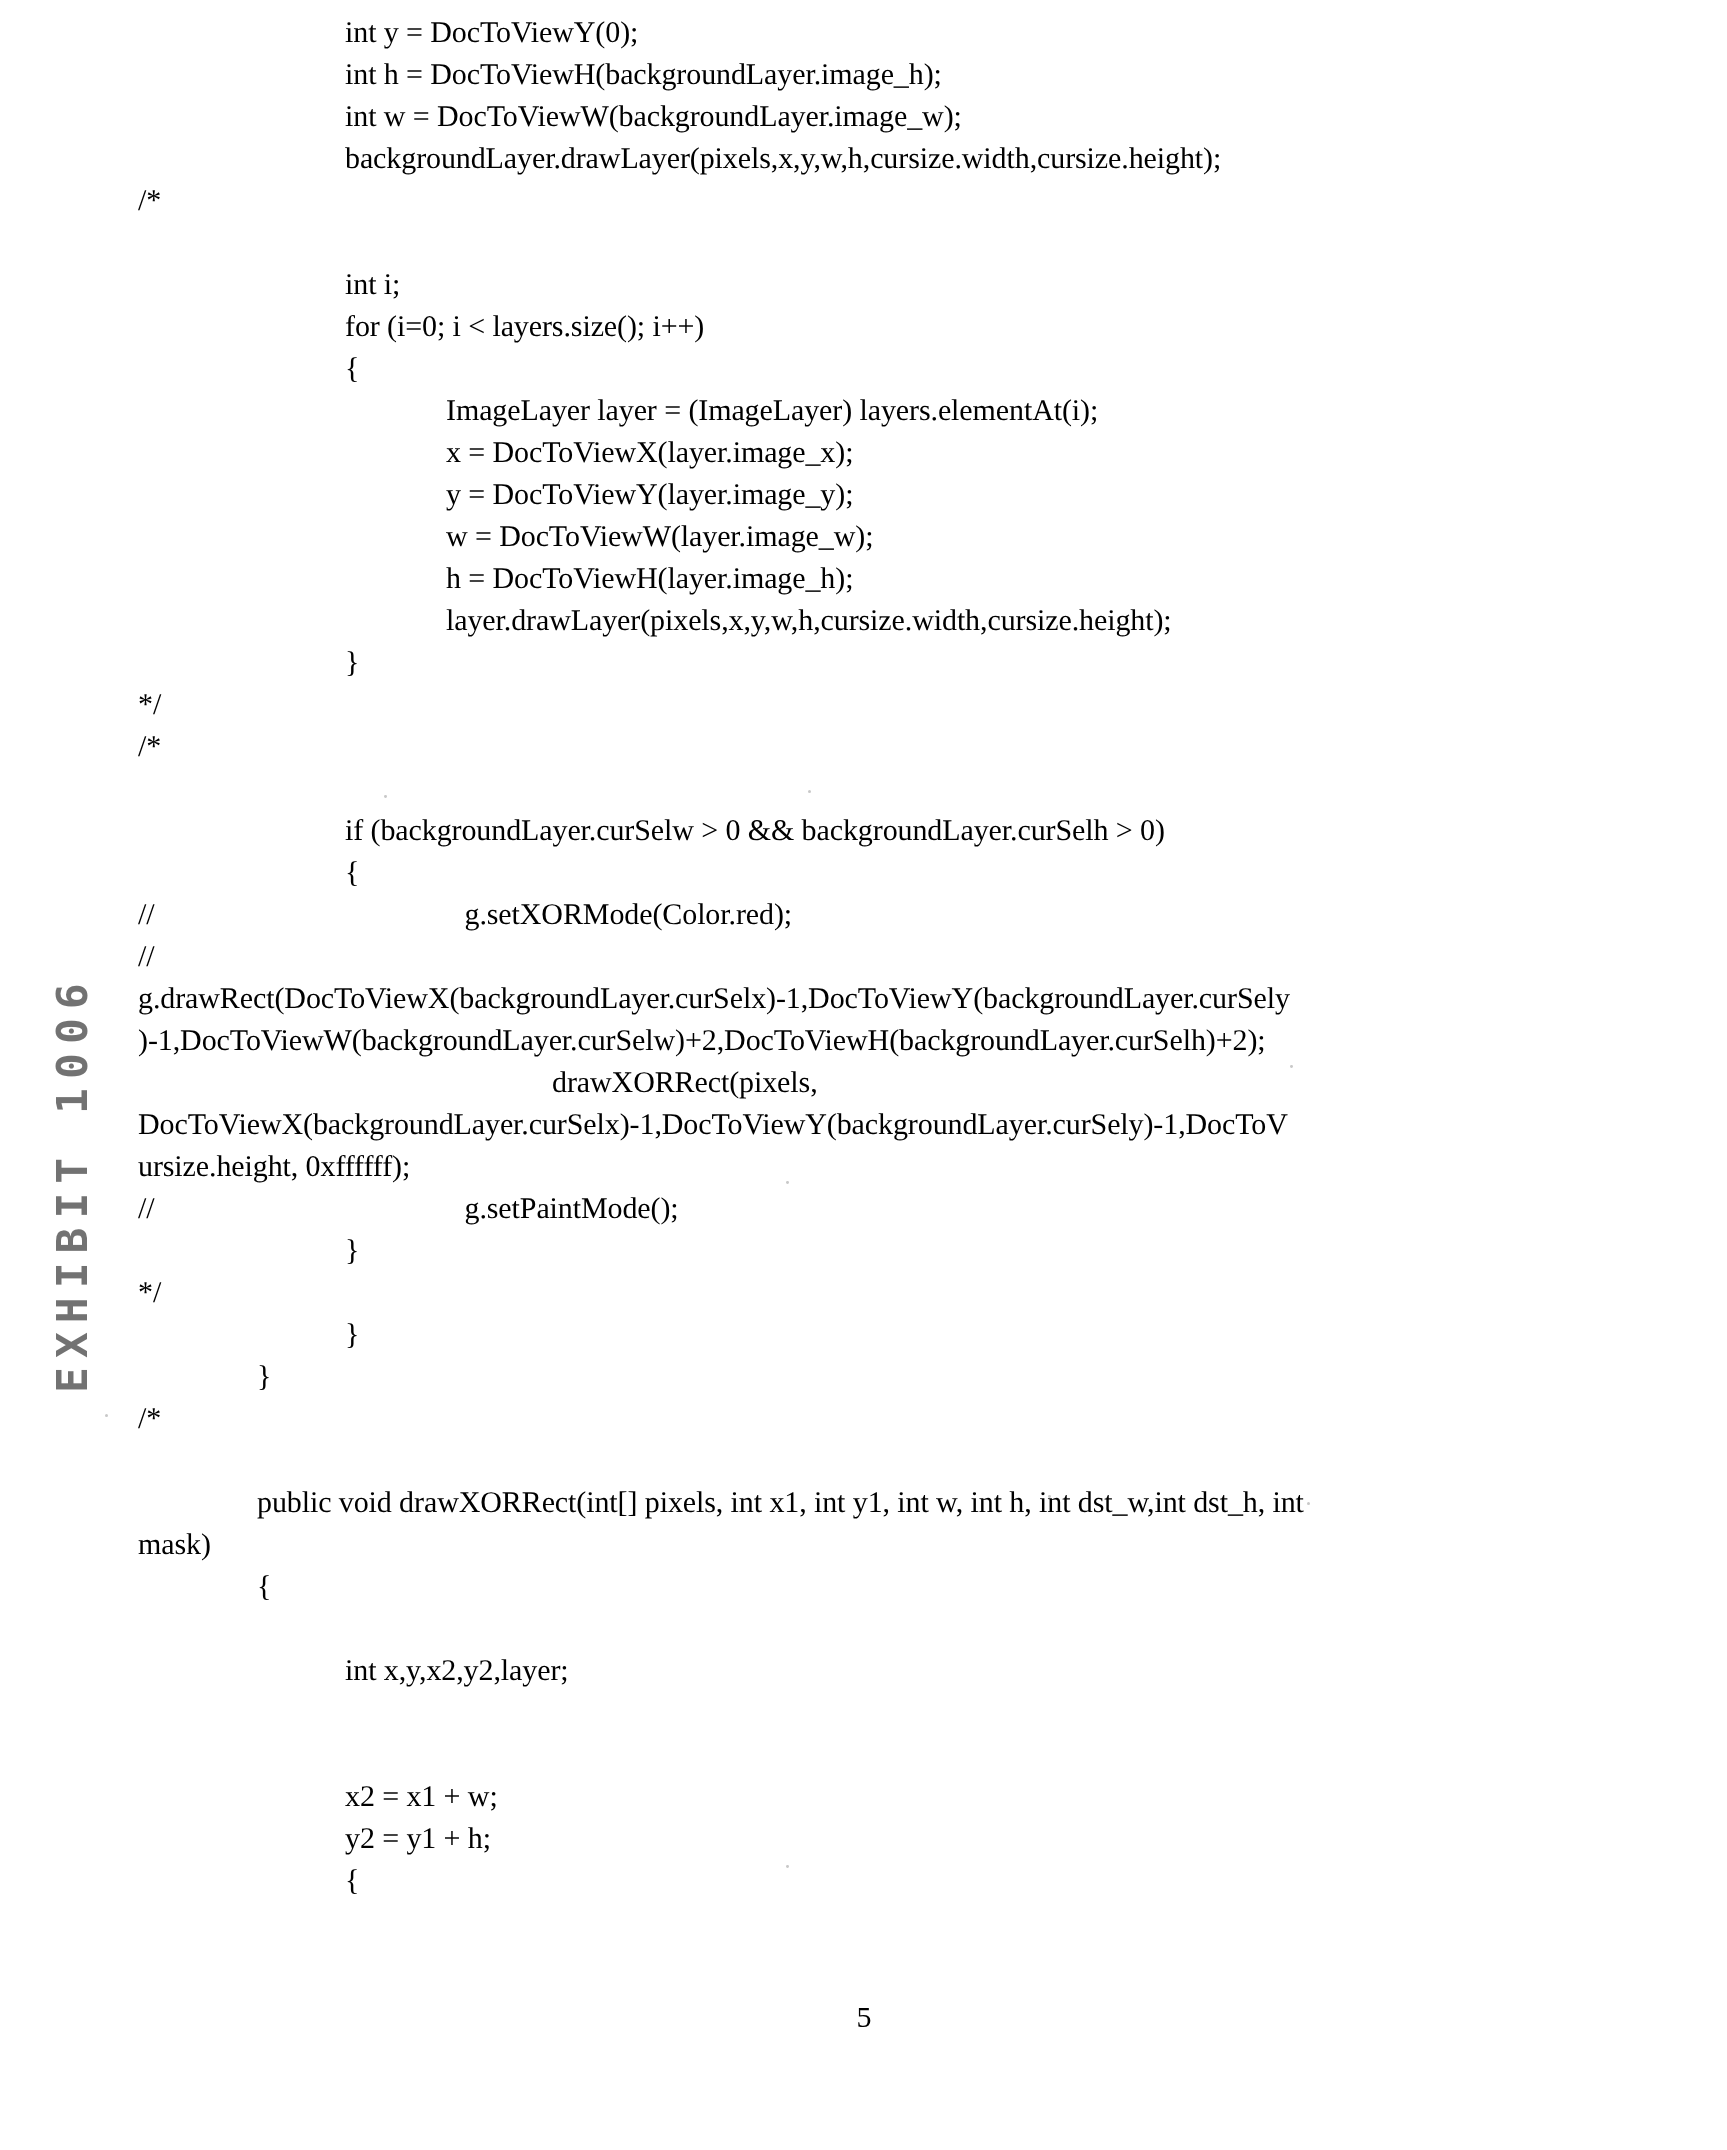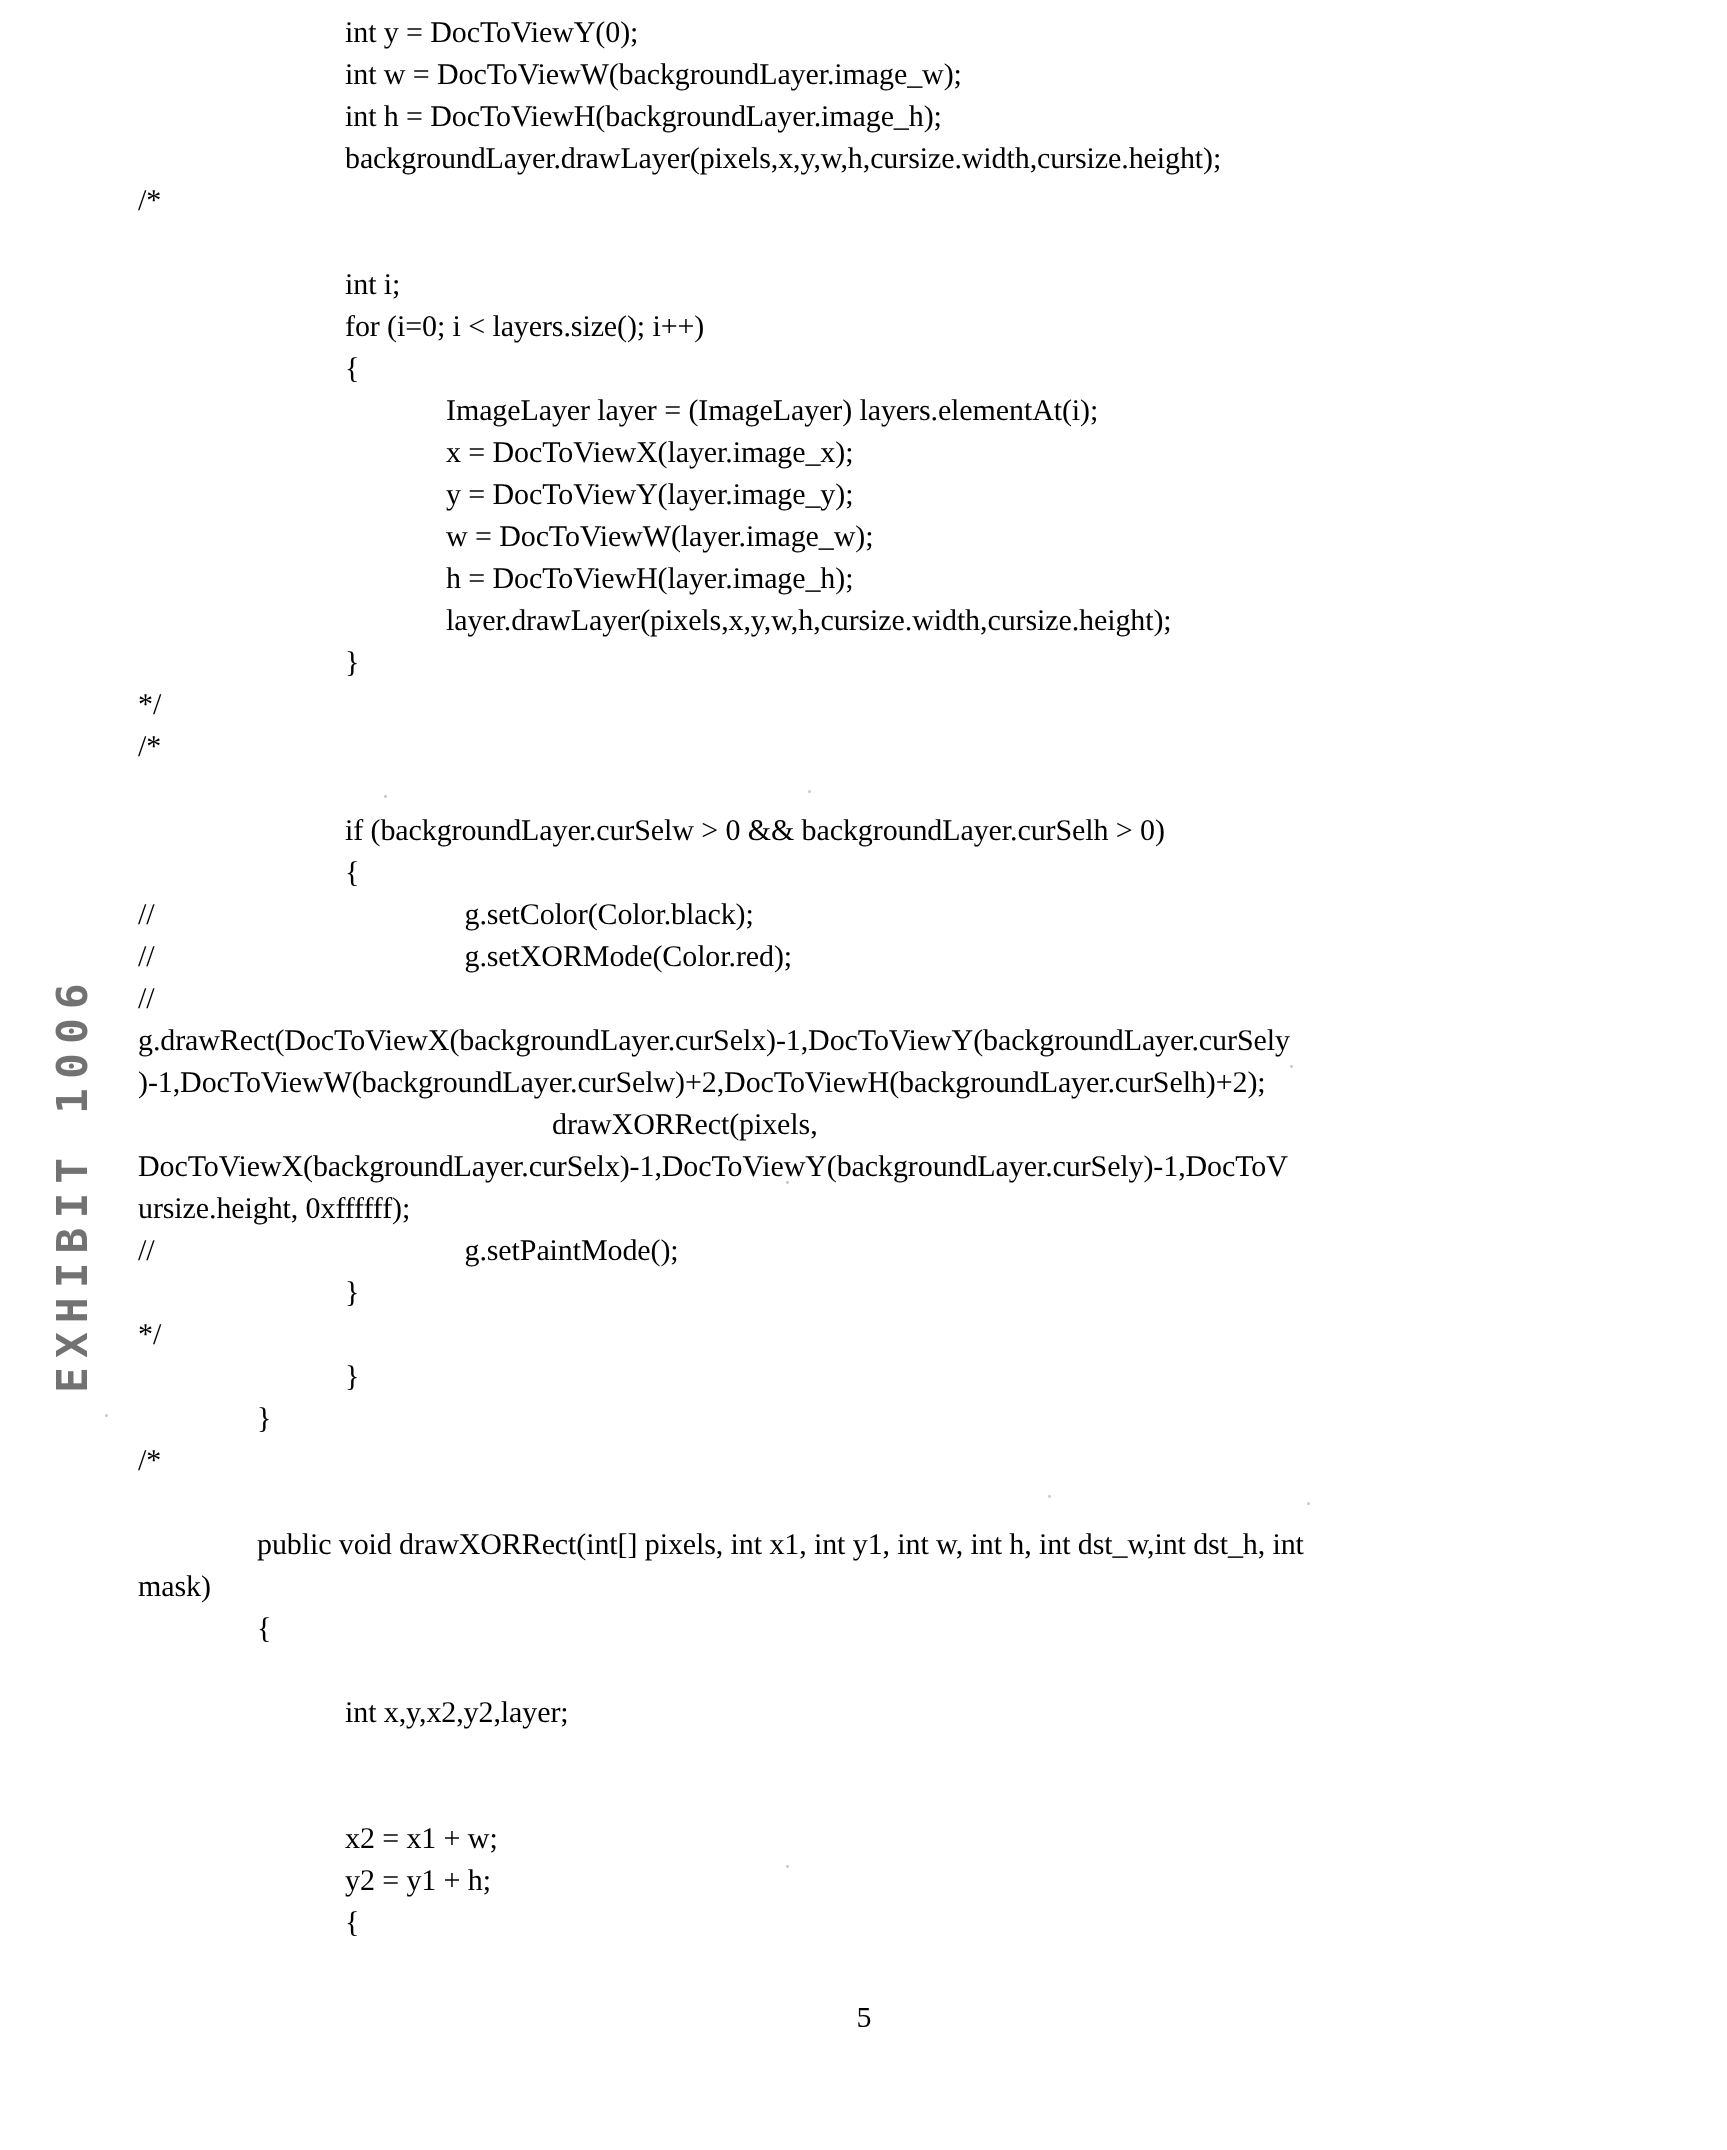--- a/index.html
+++ b/index.html
@@ -113,41 +113,40 @@
   <div class="speck" style="left:1307px;top:1502px;width:3.4px;height:3.4px;"></div>
   <div class="speck" style="left:1048px;top:1495px;width:2.8px;height:2.8px;"></div>
   <div class="speck" style="left:786px;top:1181px;width:2.8px;height:2.8px;"></div>
   <div class="speck" style="left:384px;top:795px;width:2.8px;height:2.8px;"></div>
   <div class="speck" style="left:786px;top:1865px;width:2.8px;height:2.8px;"></div>
   <div class="speck" style="left:1290px;top:1065px;width:2.8px;height:2.8px;"></div>
   <div class="speck" style="left:105px;top:1414px;width:3.4px;height:3.4px;"></div>
 
   <div class="code-body" id="code-body">
       <div class="line i2">int y = DocToViewY(0);</div>
+      <div class="line i2">int h = DocToViewH(backgroundLayer.image_h);</div>
       <div class="line i2">int w = DocToViewW(backgroundLayer.image_w);</div>
-      <div class="line i2">int h = DocToViewH(backgroundLayer.image_h);</div>
       <div class="line i2">backgroundLayer.drawLayer(pixels,x,y,w,h,cursize.width,cursize.height);</div>
       <div class="line i0">/*</div>
       <div class="line i2"></div>
       <div class="line i2">int i;</div>
       <div class="line i2">for (i=0; i &lt; layers.size(); i++)</div>
       <div class="line i2">{</div>
       <div class="line i3">ImageLayer layer = (ImageLayer) layers.elementAt(i);</div>
       <div class="line i3">x = DocToViewX(layer.image_x);</div>
       <div class="line i3">y = DocToViewY(layer.image_y);</div>
       <div class="line i3">w = DocToViewW(layer.image_w);</div>
       <div class="line i3">h = DocToViewH(layer.image_h);</div>
       <div class="line i3">layer.drawLayer(pixels,x,y,w,h,cursize.width,cursize.height);</div>
       <div class="line i2">}</div>
       <div class="line i0">*/</div>
       <div class="line i0">/*</div>
       <div class="line i2"></div>
       <div class="line i2">if (backgroundLayer.curSelw &gt; 0 &amp;&amp; backgroundLayer.curSelh &gt; 0)</div>
       <div class="line i2">{</div>
-      <div class="line i-c"><span>//</span><span class="cmt-gap"></span><span>g.setColor(Color.black);</span></div>
       <div class="line i-c"><span>//</span><span class="cmt-gap"></span><span>g.setXORMode(Color.red);</span></div>
       <div class="line i-c"><span>//</span><span class="cmt-gap"></span><span></span></div>
       <div class="line wrap">g.drawRect(DocToViewX(backgroundLayer.curSelx)-1,DocToViewY(backgroundLayer.curSely</div>
       <div class="line wrap">)-1,DocToViewW(backgroundLayer.curSelw)+2,DocToViewH(backgroundLayer.curSelh)+2);</div>
       <div class="line i4">drawXORRect(pixels,</div>
       <div class="line wrap">DocToViewX(backgroundLayer.curSelx)-1,DocToViewY(backgroundLayer.curSely)-1,DocToV</div>
       <div class="line wrap">ursize.height, 0xffffff);</div>
       <div class="line i-c"><span>//</span><span class="cmt-gap"></span><span>g.setPaintMode();</span></div>
       <div class="line i2">}</div>
       <div class="line i0">*/</div>

